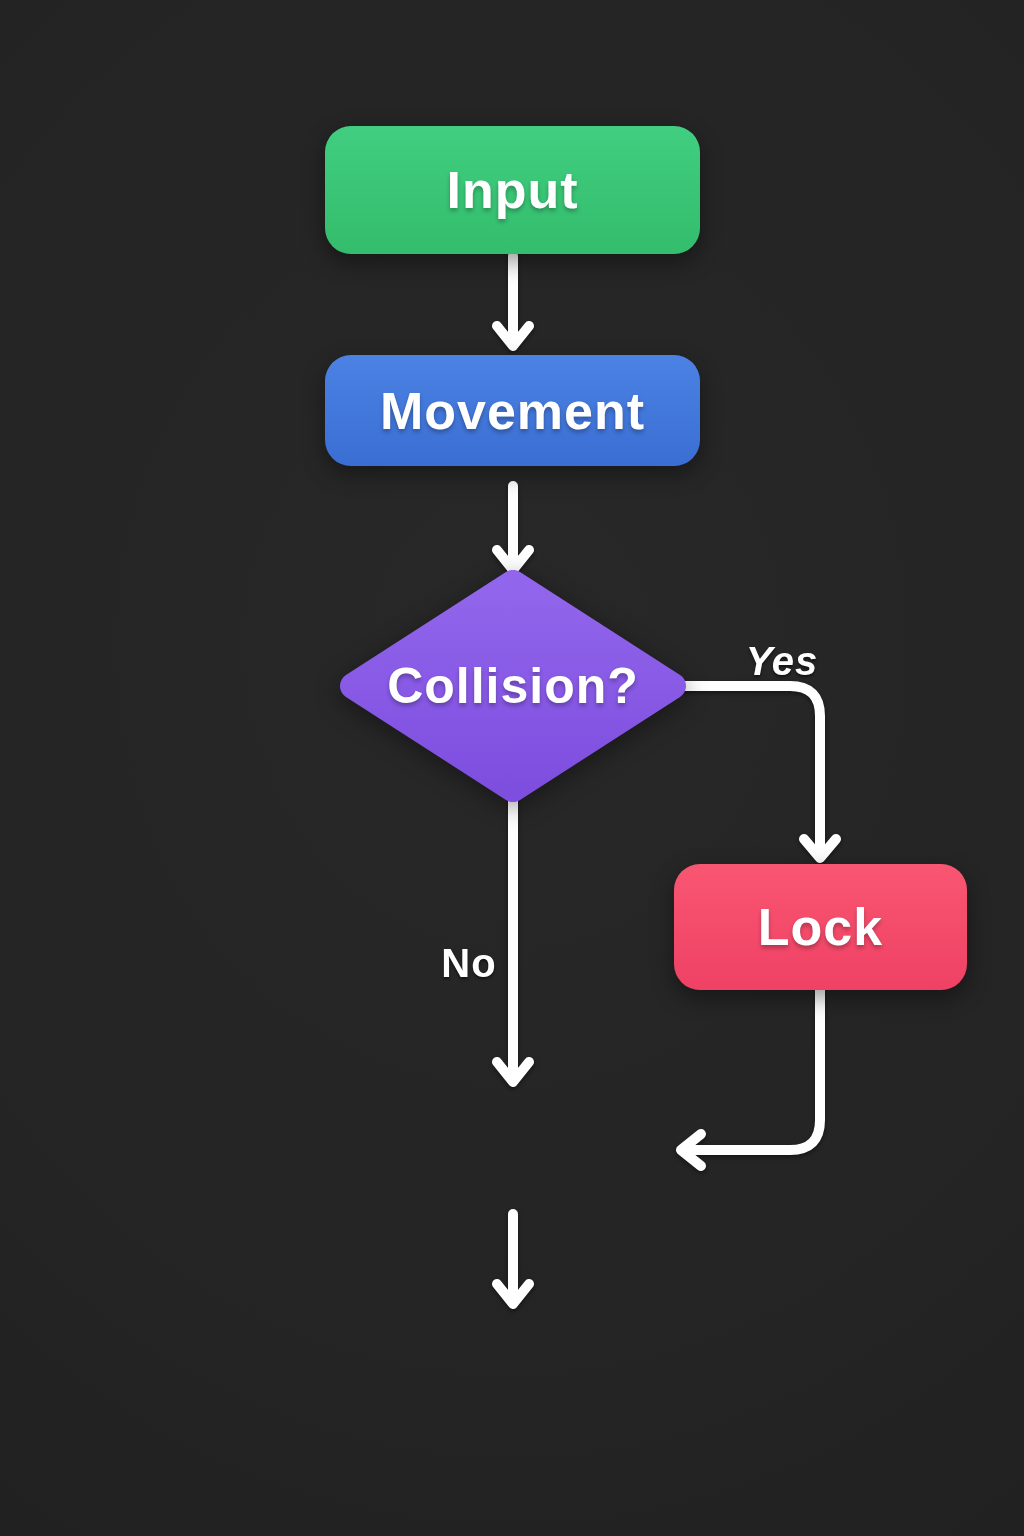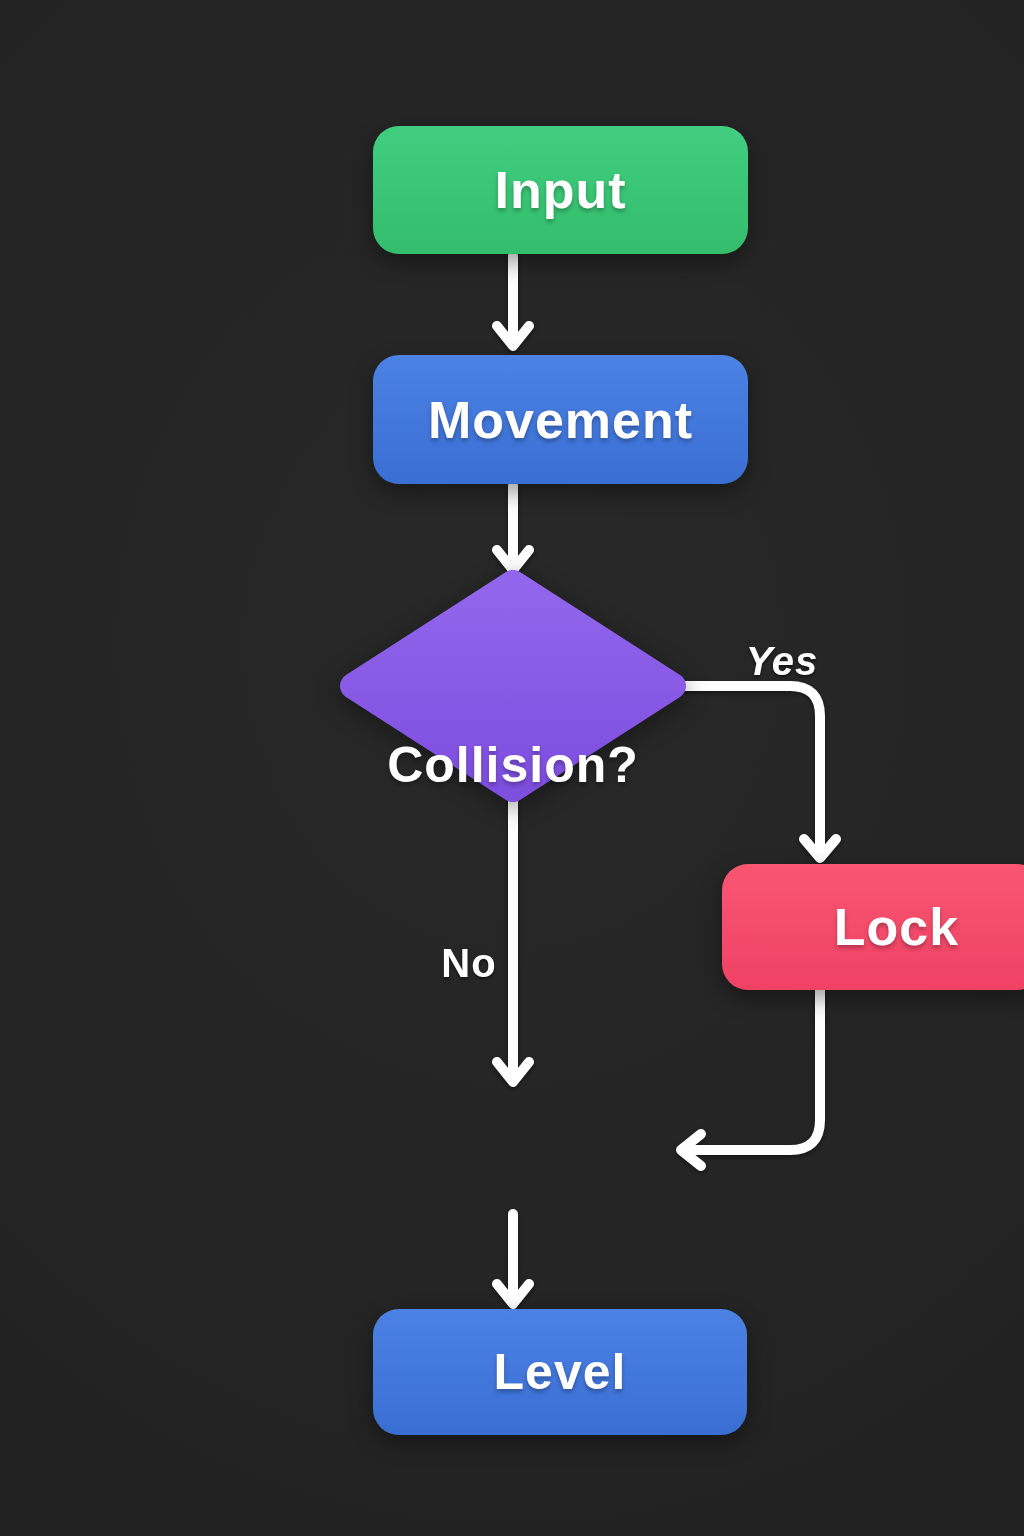--- a/index.html
+++ b/index.html
@@ -39,33 +39,32 @@
     display: flex;
     align-items: center;
     justify-content: center;
     border-radius: 26px;
     color: #ffffff;
     font-weight: bold;
     font-size: 52px;
     letter-spacing: 1px;
     text-shadow: 0 3px 4px rgba(0,0,0,0.28);
     box-shadow: 0 8px 22px rgba(0,0,0,0.40);
-    margin-left: 48px;
   }
   .node-input    { left: 325px; top: 126px;  width: 375px; height: 128px; }
-  .node-movement { left: 325px; top: 355px;  width: 375px; height: 129px; }
-  .node-lock     { left: 674px; top: 864px;  width: 293px; height: 126px; padding-left: 28px; }
+  .node-movement { left: 325px; top: 355px;  width: 375px; height: 111px; }
+  .node-lock     { left: 674px; top: 864px;  width: 293px; height: 126px; }
   .node-clear    { left: 354px; top: 1089px; width: 313px; height: 124px; }
   .node-level    { left: 325px; top: 1309px; width: 374px; height: 126px; font-size: 50px; }
   .node-collision-label {
     position: absolute;
     left: 348px; top: 578px;
     width: 330px; height: 216px;
     display: flex;
-    align-items: flex-end;
+    align-items: center;
     justify-content: center;
     color: #ffffff;
     font-weight: bold;
     font-size: 50px;
     letter-spacing: 1px;
     text-shadow: 0 3px 4px rgba(0,0,0,0.28);
   }
   .edge-label {
     position: absolute;
     transform: translate(-50%, -50%);
@@ -120,20 +119,17 @@
 
   <div class="node-collision-label">
     <span>Collision?</span>
   </div>
 
   <div class="node node-lock" style="background: linear-gradient(rgb(249, 86, 114), rgb(239, 65, 100));">
     <span>Lock</span>
   </div>
 
 
-  <div class="node node-level" style="background: linear-gradient(rgb(76, 130, 228), rgb(58, 110, 211));">
-    <span>Level</span>
-  </div>
 
   <div class="edge-label edge-label-yes">Yes</div>
   <div class="edge-label edge-label-no">No</div>
 
 </div>
 
 </body></html>

